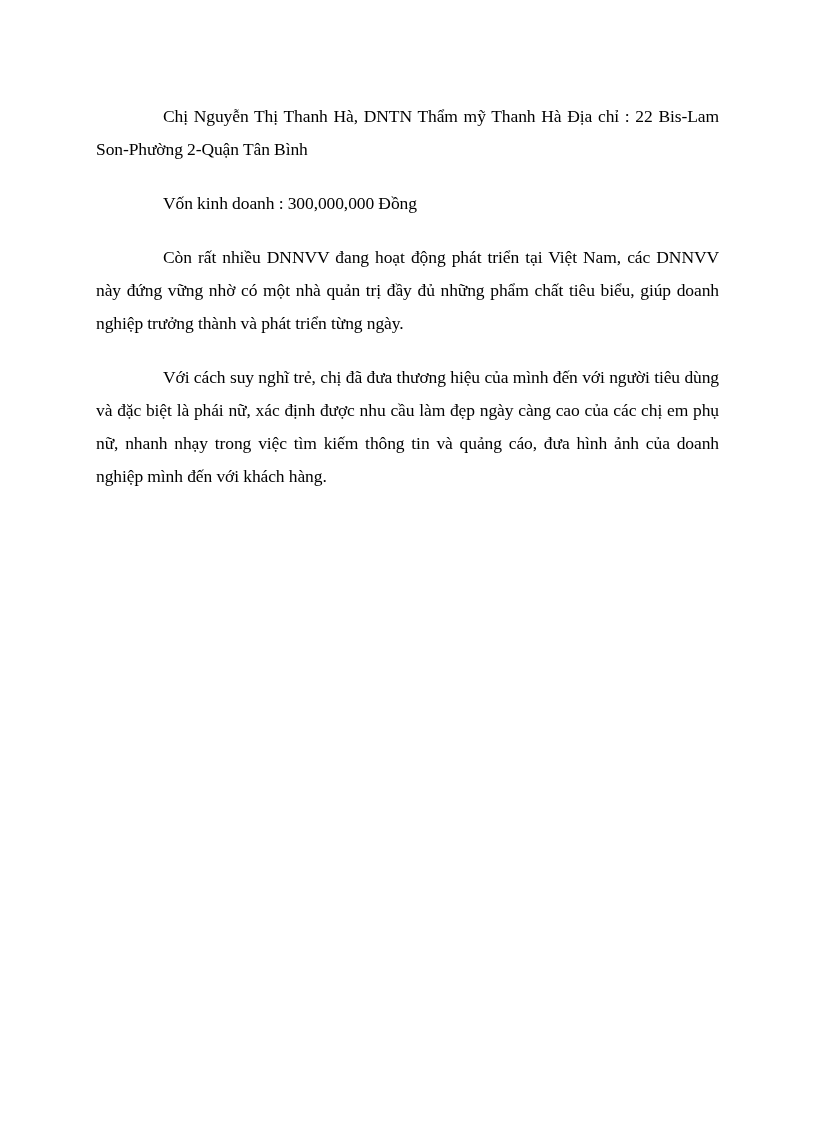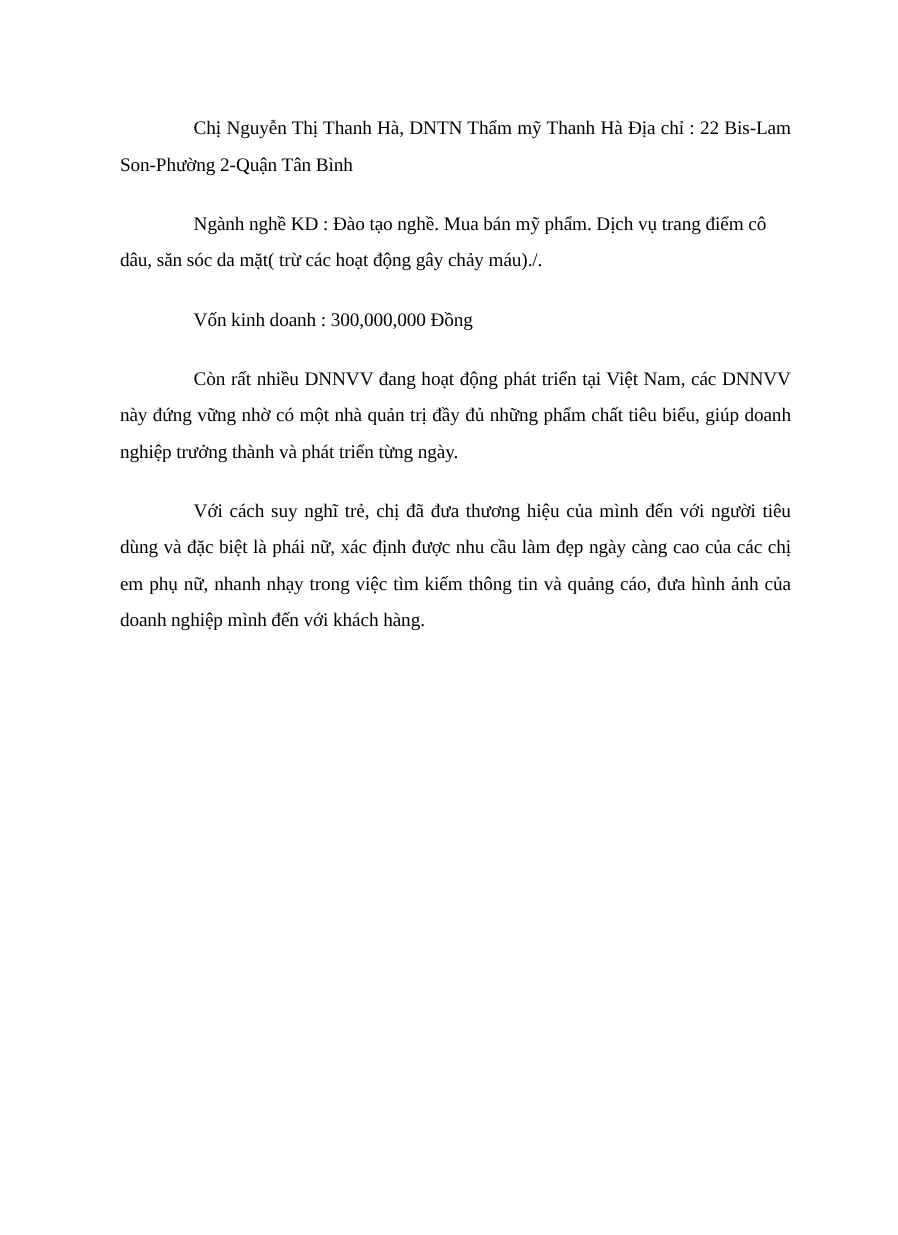--- a/index.html
+++ b/index.html
@@ -15,33 +15,32 @@
       font-family: "Liberation Serif", "DejaVu Serif", serif;
       color: #000000;
     }
     .page {
       position: absolute;
       left: 96px;
       top: 100px;
       width: 623px;
     }
     .para {
-      margin: 0 0 21px 13px;
+      margin: 0 0 21px 0;
       font-size: 17.5px;
       line-height: 33px;
       text-indent: 67px;
       text-align: justify;
       letter-spacing: -0.1px;
     }
     .para.left {
       text-align: left;
     }
   </style>
 </head>
 <body>
 
 <div class="page">
   <p class="para">Chị Nguyễn Thị Thanh Hà, DNTN Thẩm mỹ Thanh Hà Địa chỉ : 22 Bis-Lam Son-Phường 2-Quận Tân Bình</p>
-  <p class="para left">Ngành nghề KD : Đào tạo nghề. Mua bán mỹ phẩm. Dịch vụ trang điểm cô dâu, săn sóc da mặt( trừ các hoạt động gây chảy máu)./.</p>
   <p class="para left">Vốn kinh doanh : 300,000,000 Đồng</p>
   <p class="para">Còn rất nhiều DNNVV đang hoạt động phát triển tại Việt Nam, các DNNVV này đứng vững nhờ có một nhà quản trị đầy đủ những phẩm chất tiêu biểu, giúp doanh nghiệp trưởng thành và phát triển từng ngày.</p>
   <p class="para">Với cách suy nghĩ trẻ, chị đã đưa thương hiệu của mình đến với người tiêu dùng và đặc biệt là phái nữ, xác định được nhu cầu làm đẹp ngày càng cao của các chị em phụ nữ, nhanh nhạy trong việc tìm kiếm thông tin và quảng cáo, đưa hình ảnh của doanh nghiệp mình đến với khách hàng.</p>
 </div>
 
 </body></html>

